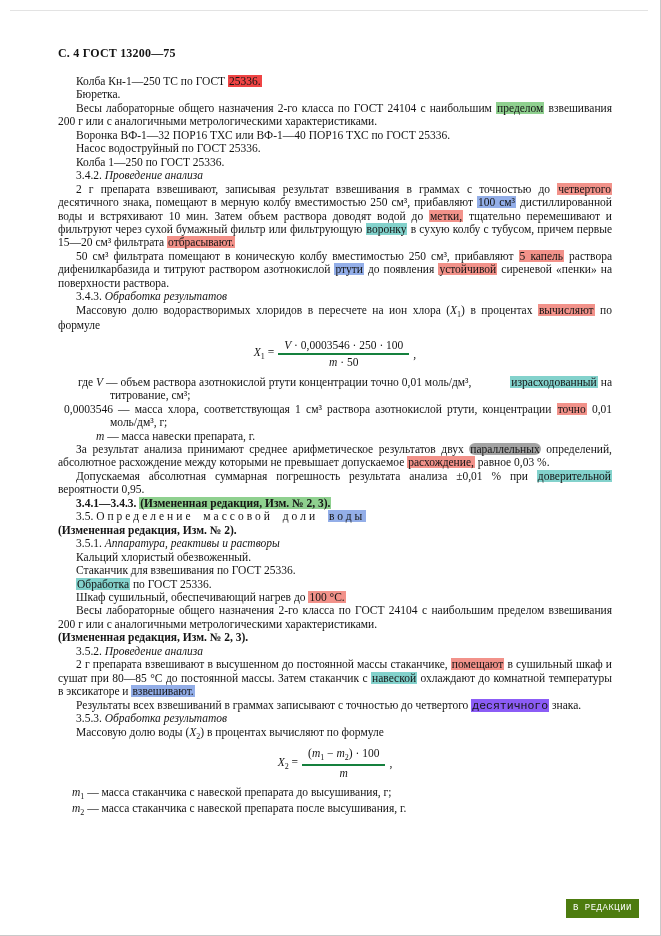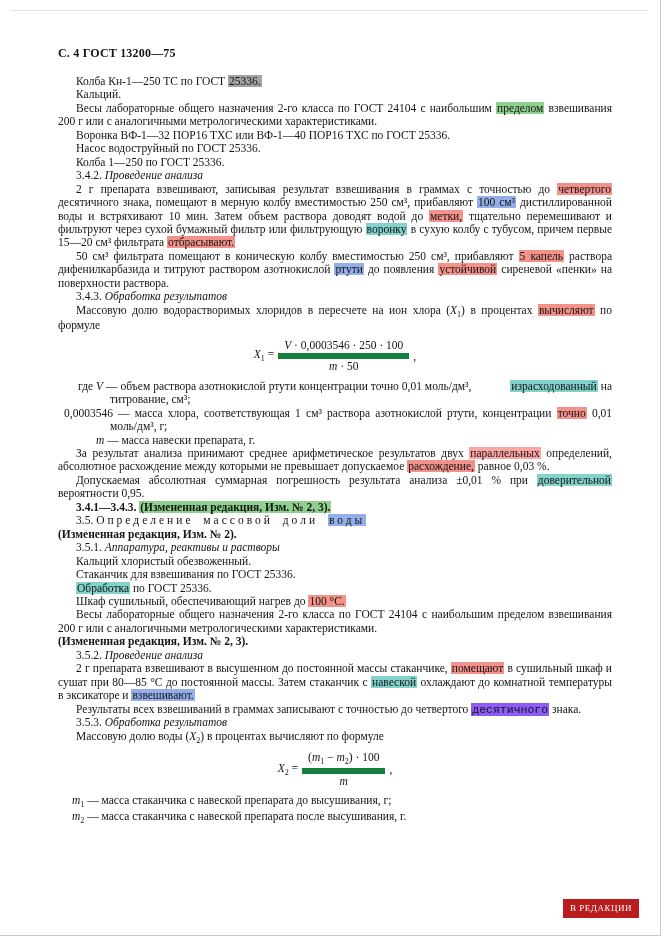--- a/index.html
+++ b/index.html
@@ -51,71 +51,71 @@
   }
   .formula .frac {
     display: inline-block;
     text-align: center;
     margin: 0 4px;
     vertical-align: middle;
   }
   .formula .frac .num {
     display: block;
     padding: 0 6px 1px 6px;
-    border-bottom: 6px solid #15803d;
+    border-bottom: 2px solid #15803d;
   }
   .formula .frac .den {
     display: block;
     padding: 1px 6px 0 6px;
   }
   .watermark {
     position: absolute;
     right: 21px;
     bottom: 17px;
-    background: #b91c1c;
+    background: #4d7c0f;
     color: #ffffff;
-    font-family: Liberation Serif, serif;
+    font-family: Liberation Mono, monospace;
     font-size: 9px;
     line-height: 1;
     padding: 5px 7px;
     letter-spacing: 0.5px;
     white-space: nowrap;
     text-align: right;
   }
 </style>
 </head>
 <body>
 
 <div class="page">
   <div class="scan-line"></div>
   <p class="header">С. 4 ГОСТ 13200—75</p>
   <div class="doc">
-      <p class="block"><span>Колба Кн-1—250 ТС по ГОСТ </span><span class="hl" style="background-color: #a3a3a3;">25336.</span></p>
-      <p class="block"><span>Кальций.</span></p>
+      <p class="block"><span>Колба Кн-1—250 ТС по ГОСТ </span><span class="hl" style="background-color: #ef4444;">25336.</span></p>
+      <p class="block"><span>Бюретка.</span></p>
       <p class="block"><span>Весы лабораторные общего назначения 2-го класса по ГОСТ 24104 с наибольшим </span><span class="hl" style="background-color: rgb(143, 208, 143);">пределом</span><span> взвешивания 200 г или с аналогичными метрологическими характеристиками.</span></p>
       <p class="block"><span>Воронка ВФ-1—32 ПОР16 ТХС или ВФ-1—40 ПОР16 ТХС по ГОСТ 25336.</span></p>
       <p class="block"><span>Насос водоструйный по ГОСТ 25336.</span></p>
       <p class="block"><span>Колба 1—250 по ГОСТ 25336.</span></p>
       <p class="block"><span>3.4.2. </span><span style="font-style: italic;">Проведение анализа</span></p>
       <p class="block"><span>2 г препарата взвешивают, записывая результат взвешивания в граммах с точностью до </span><span class="hl" style="background-color: rgb(242, 146, 138);">четвертого</span><span> десятичного знака, помещают в мерную колбу вместимостью 250 см³, прибавляют </span><span class="hl" style="background-color: rgb(147, 174, 232);">100 см³</span><span> дистиллированной воды и встряхивают 10 мин. Затем объем раствора доводят водой до </span><span class="hl" style="background-color: rgb(242, 146, 138);">метки,</span><span> тщательно перемешивают и фильтруют через сухой бумажный фильтр или фильтрующую </span><span class="hl" style="background-color: rgb(131, 210, 204);">воронку</span><span> в сухую колбу с тубусом, причем первые 15—20 см³ фильтрата </span><span class="hl" style="background-color: rgb(242, 146, 138);">отбрасывают.</span></p>
       <p class="block"><span>50 см³ фильтрата помещают в коническую колбу вместимостью 250 см³, прибавляют </span><span class="hl" style="background-color: rgb(242, 146, 138);">5 капель</span><span> раствора дифенилкарбазида и титруют раствором азотнокислой </span><span class="hl" style="background-color: rgb(147, 174, 232);">ртути</span><span> до появления </span><span class="hl" style="background-color: rgb(242, 146, 138);">устойчивой</span><span> сиреневой «пенки» на поверхности раствора.</span></p>
       <p class="block"><span>3.4.3. </span><span style="font-style: italic;">Обработка результатов</span></p>
       <p class="block"><span>Массовую долю водорастворимых хлоридов в пересчете на ион хлора (</span><span style="font-style: italic;">X</span><sub>1</sub><span>) в процентах </span><span class="hl" style="background-color: rgb(242, 146, 138);">вычисляют</span><span> по формуле</span></p>
       <div class="formula">
         <span><span style="font-style: italic;">X</span><sub>1</sub><span> = </span></span>
         <span class="frac">
           <span class="num"><span style="font-style: italic;">V</span><span> · 0,0003546 · 250 · 100</span></span>
           <span class="den"><span style="font-style: italic;">m</span><span> · 50</span></span>
         </span>
         <span><span>,</span></span>
       </div>
       <p class="block def-v"><span>где </span><span style="font-style: italic;">V</span><span> — объем раствора азотнокислой ртути концентрации точно 0,01 моль/дм³, </span><span class="hl" style="background-color: rgb(131, 210, 204); margin-left: 36px;">израсходованный</span><span> на титрование, см³;</span></p>
       <p class="block def-num"><span>0,0003546 — масса хлора, соответствующая 1 см³ раствора азотнокислой ртути, концентрации </span><span class="hl" style="background-color: rgb(242, 146, 138);">точно</span><span> 0,01 моль/дм³, г;</span></p>
       <p class="block def-m"><span style="font-style: italic;">m</span><span> — масса навески препарата, г.</span></p>
-      <p class="block"><span>За результат анализа принимают среднее арифметическое результатов двух </span><span class="hl" style="background-color: #fca5a5;">параллельных</span><span> определений, абсолютное расхождение между которыми не превышает допускаемое </span><span class="hl" style="background-color: rgb(242, 146, 138);">расхождение,</span><span> равное 0,03 %.</span></p>
+      <p class="block"><span>За результат анализа принимают среднее арифметическое результатов двух </span><span class="hl" style="background-color: #a3a3a3; border-radius: 6px;">параллельных</span><span> определений, абсолютное расхождение между которыми не превышает допускаемое </span><span class="hl" style="background-color: rgb(242, 146, 138);">расхождение,</span><span> равное 0,03 %.</span></p>
       <p class="block"><span>Допускаемая абсолютная суммарная погрешность результата анализа ±0,01 % при </span><span class="hl" style="background-color: rgb(131, 210, 204);">доверительной</span><span> вероятности 0,95.</span></p>
       <p class="block"><span style="font-weight: bold;">3.4.1—3.4.3. </span><span class="hl" style="font-weight: bold; background-color: rgb(143, 208, 143);">(Измененная редакция, Изм. № 2, 3).</span></p>
       <p class="block"><span>3.5. </span><span class="sp">Определение массовой доли </span><span class="sp hl" style="background-color: rgb(147, 174, 232);">воды</span></p>
       <p class="block ni"><span style="font-weight: bold;">(Измененная редакция, Изм. № 2).</span></p>
       <p class="block"><span>3.5.1. </span><span style="font-style: italic;">Аппаратура, реактивы и растворы</span></p>
       <p class="block"><span>Кальций хлористый обезвоженный.</span></p>
       <p class="block"><span>Стаканчик для взвешивания по ГОСТ 25336.</span></p>
       <p class="block"><span class="hl" style="background-color: rgb(131, 210, 204);">Обработка</span><span> по ГОСТ 25336.</span></p>
       <p class="block"><span>Шкаф сушильный, обеспечивающий нагрев до </span><span class="hl" style="background-color: rgb(242, 146, 138);">100 °С.</span></p>
       <p class="block"><span>Весы лабораторные общего назначения 2-го класса по ГОСТ 24104 с наибольшим пределом взвешивания 200 г или с аналогичными метрологическими характеристиками.</span></p>

